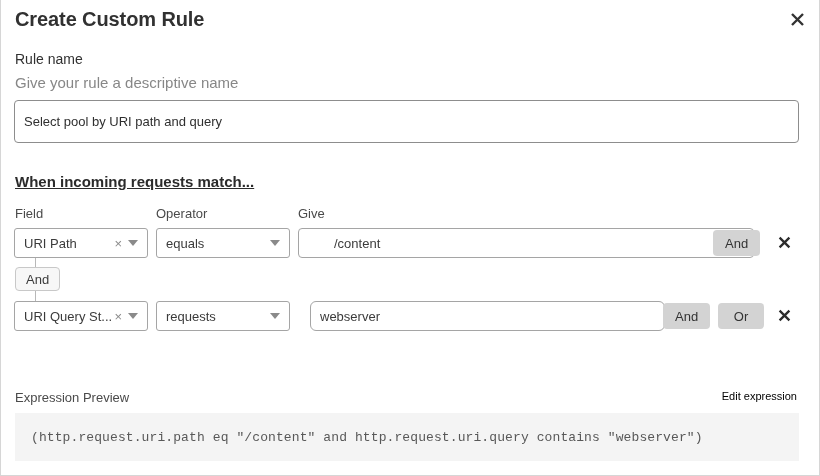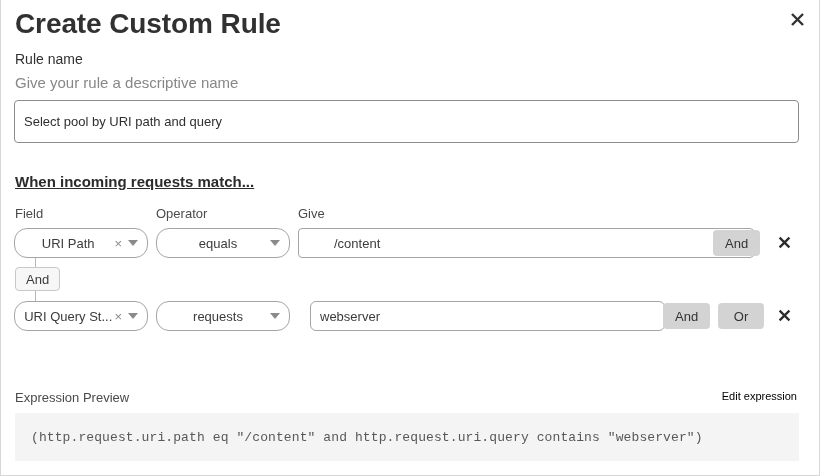--- a/index.html
+++ b/index.html
@@ -21,21 +21,21 @@
     border-bottom: 1px solid #d6d6d6;
     border-left: 1px solid #d6d6d6;
     overflow: hidden;
   }
 
   
   .dlg-title {
     position: absolute;
     left: 14px;
     top: 8px;
-    font-size: 28px;
+    font-size: 20px;
     font-weight: bold;
     color: #313131;
     letter-spacing: -0.1px;
   }
   .close-btn {
     position: absolute;
     right: 10px;
     top: 7px;
     width: 24px;
     height: 24px;
@@ -110,27 +110,26 @@
     height: 30px;
   }
   .cond-row.r1 { top: 228px; }
   .cond-row.r2 { top: 301px; }
 
   .select-box {
     position: absolute;
     box-sizing: border-box;
     height: 30px;
     border: 1px solid #a5a5a5;
-    border-radius: 13px;
+    border-radius: 3px;
     background: #ffffff;
     display: flex;
     align-items: center;
     cursor: pointer;
     padding: 0 6px 0 9px;
-    text-align: center;
   }
   .select-box .sel-text {
     flex: 1 1 auto;
     font-size: 13px;
     color: #3b3b3b;
     white-space: nowrap;
     overflow: hidden;
   }
   .select-clear {
     font-size: 13px;

